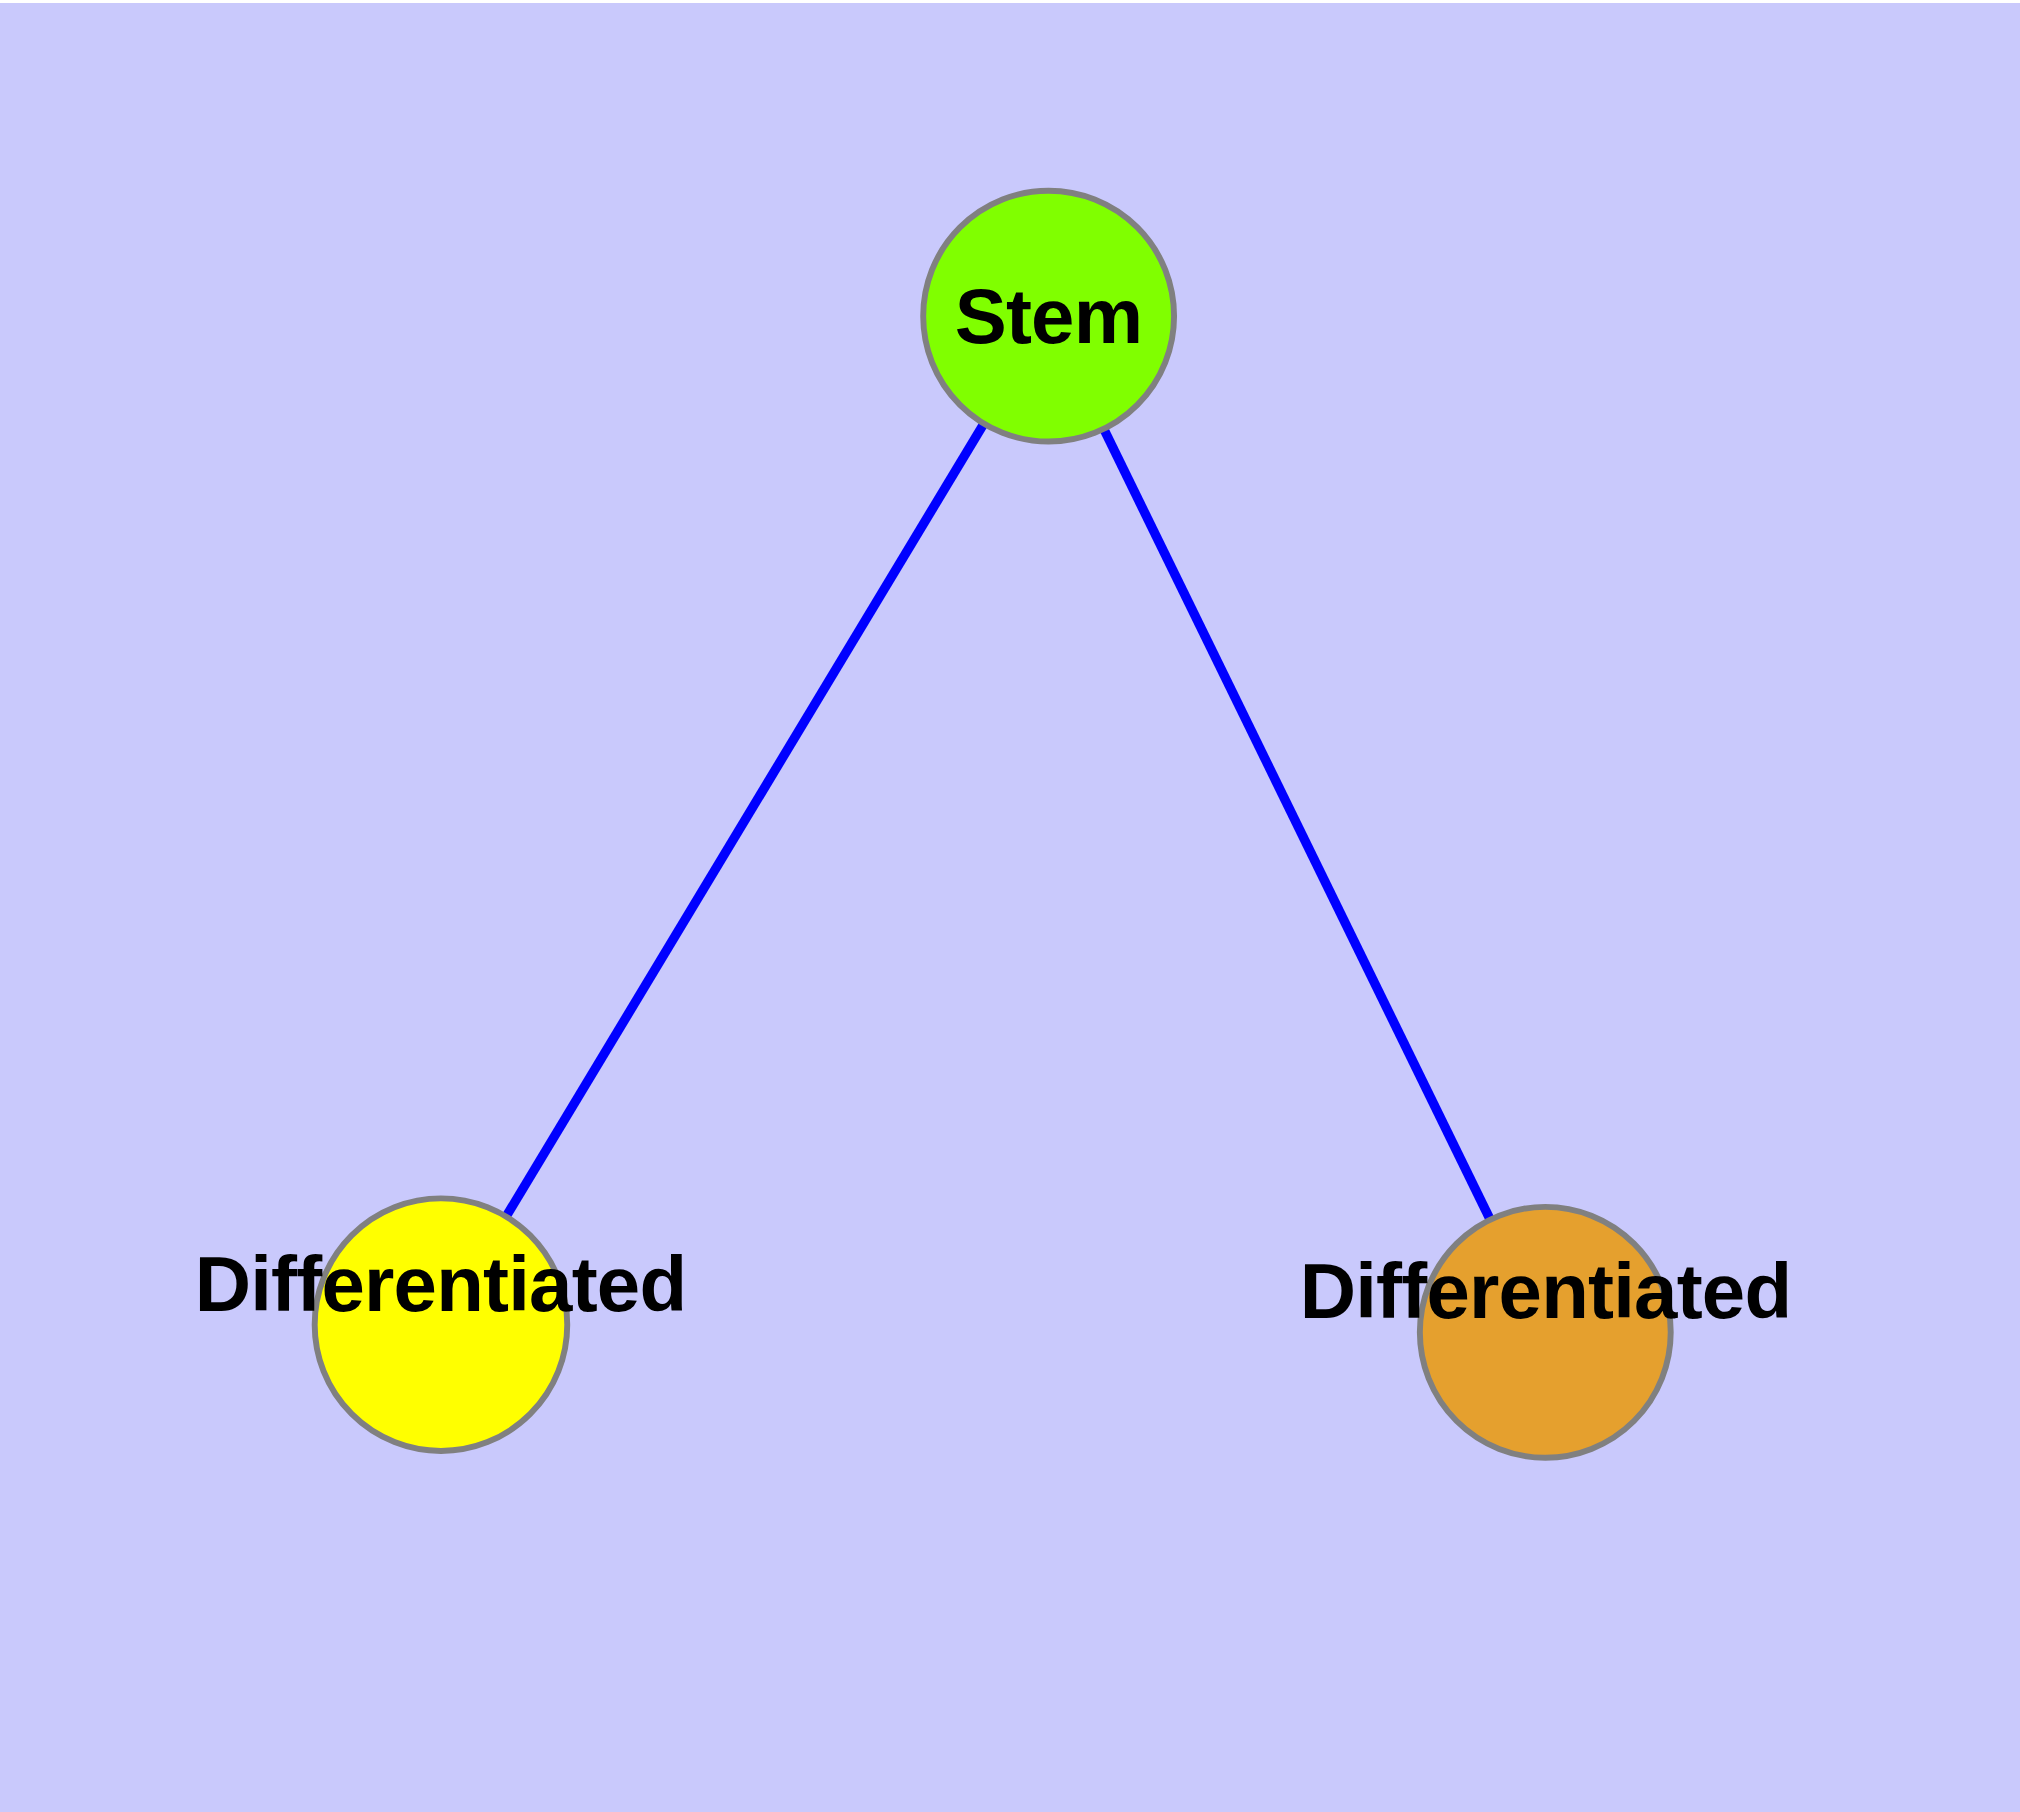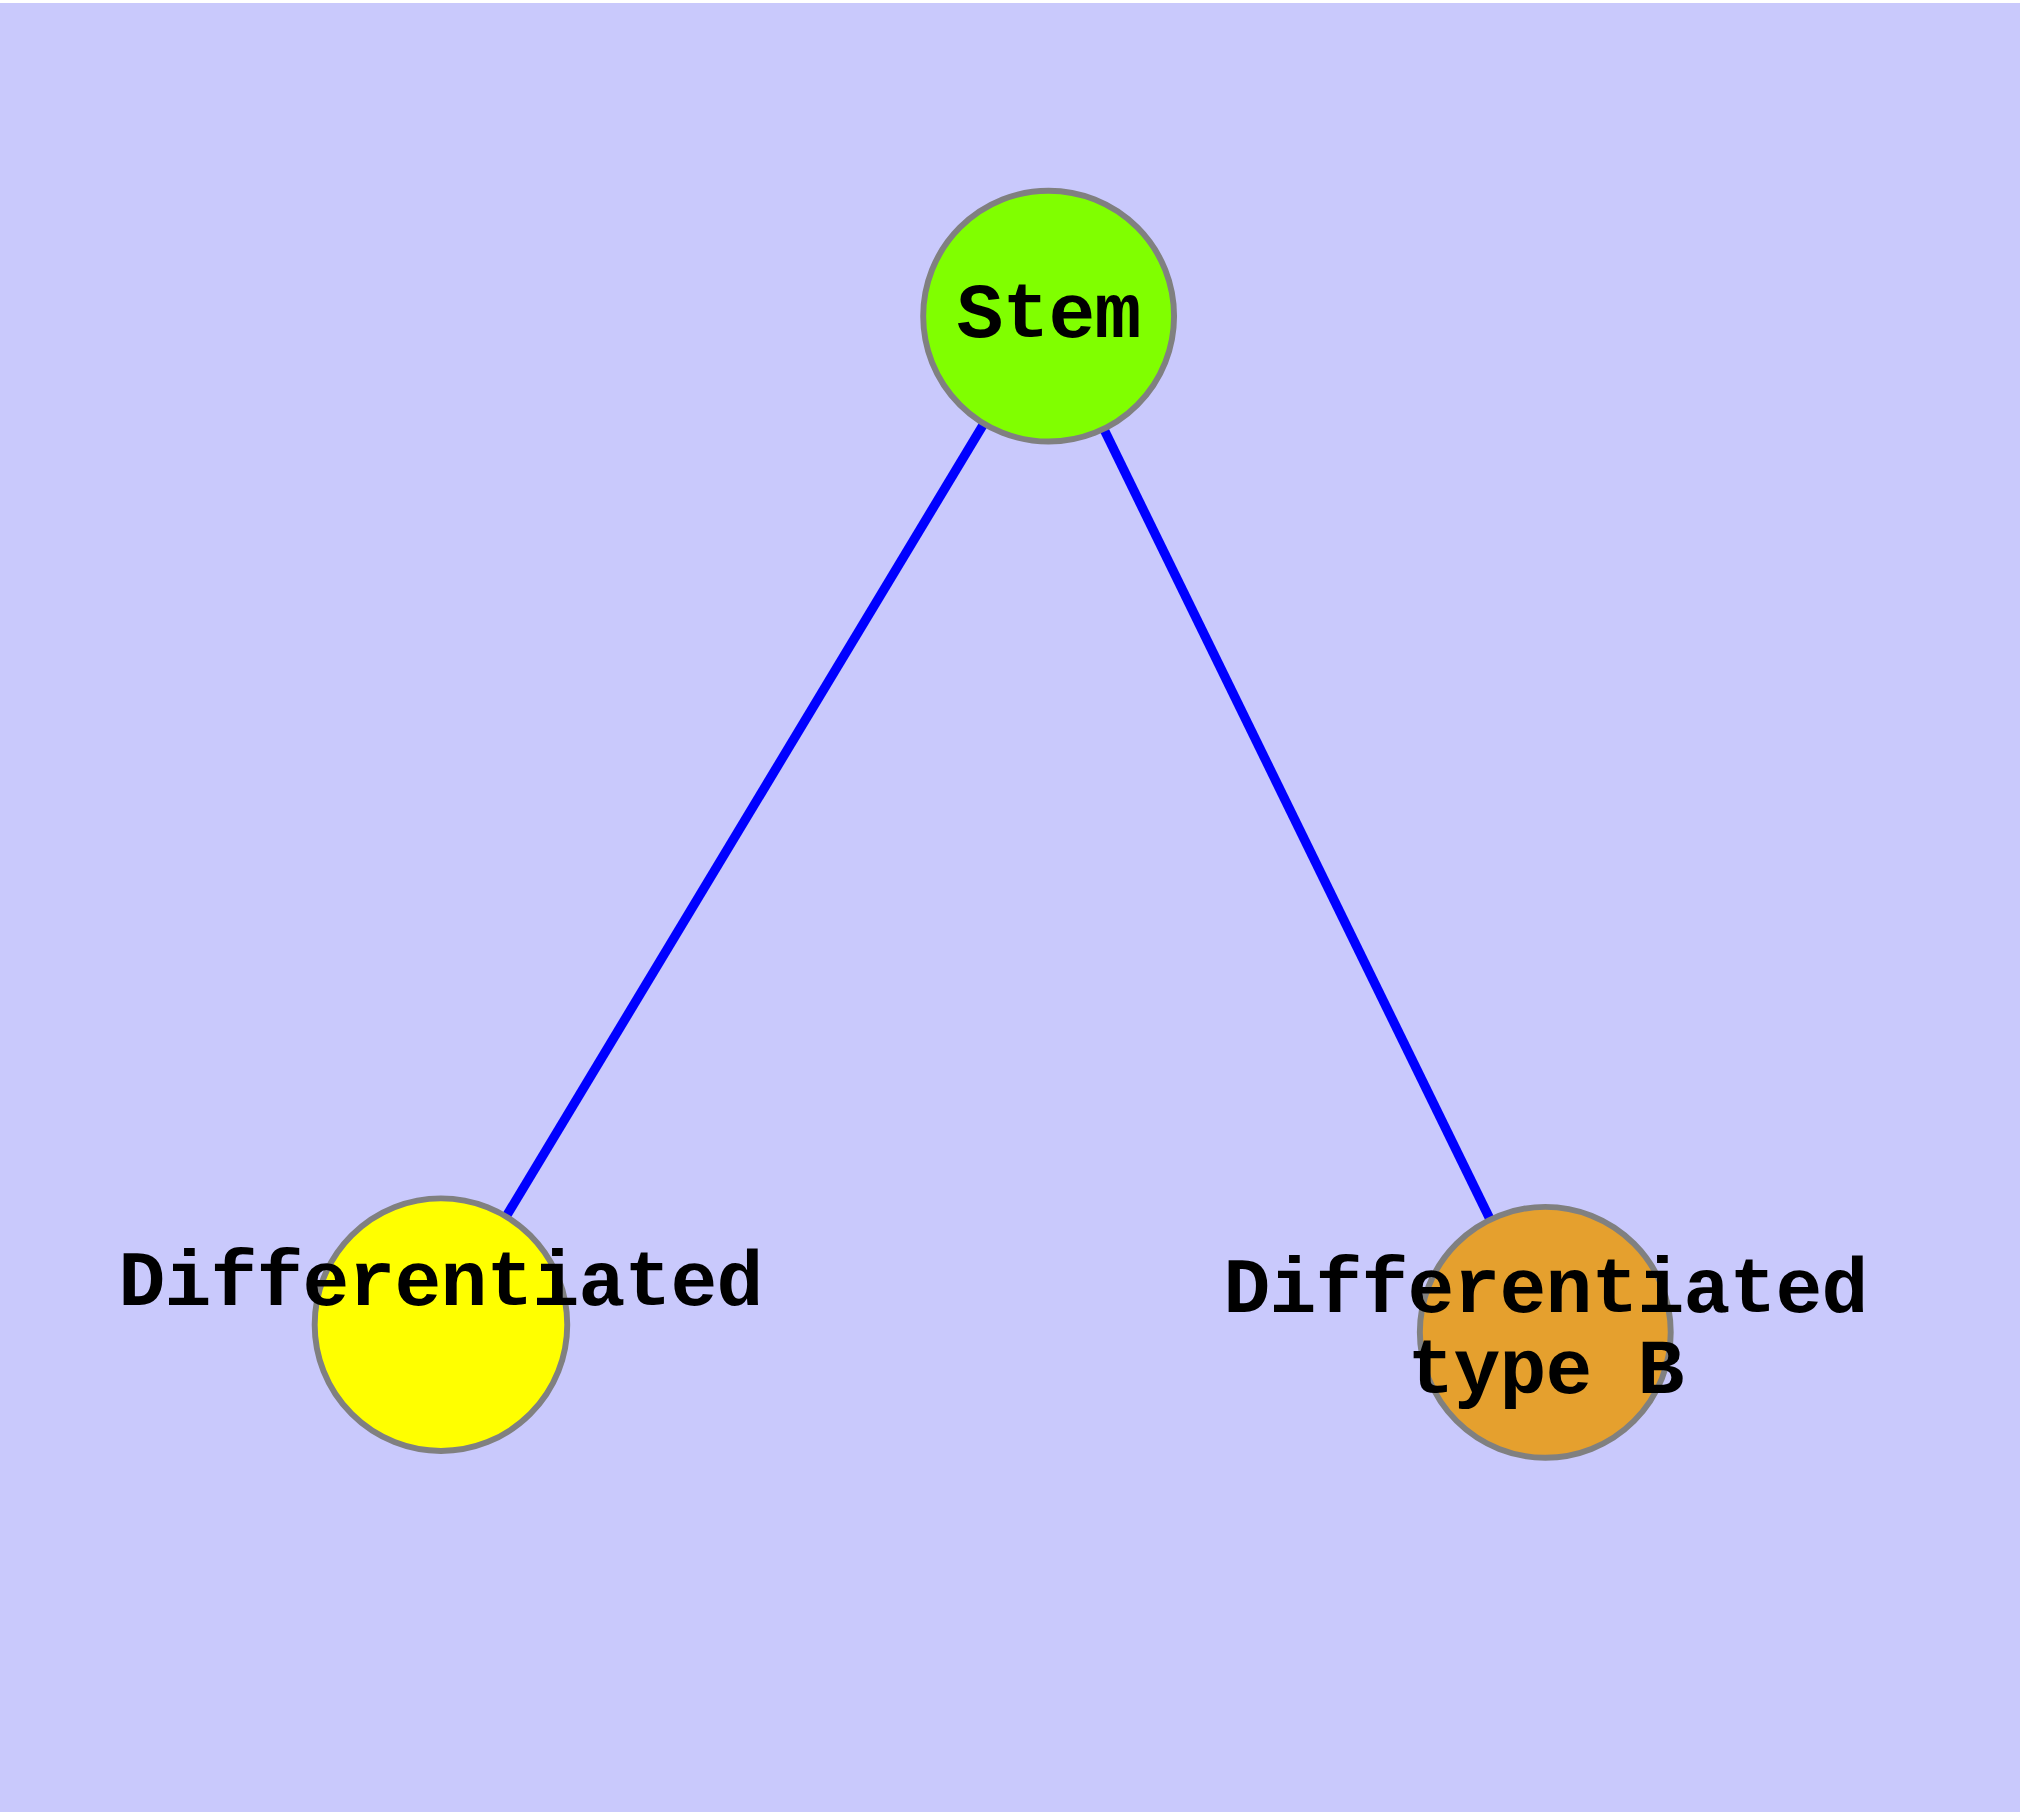--- a/index.html
+++ b/index.html
@@ -7,21 +7,21 @@
     margin: 0;
     padding: 0;
     background: #ffffff;
   }
   #canvas {
     position: relative;
     width: 2021px;
     height: 1812px;
     background: #ffffff;
     overflow: hidden;
-    font-family: Liberation Mono, monospace;
+    font-family: Liberation Sans, sans-serif;
   }
   #plot-area {
     position: absolute;
     left: 0;
     top: 3.4px;
     width: 2021px;
     height: 1809px;
     background: #c9c9fc;
   }
   #graph-svg {
@@ -57,15 +57,15 @@
       <circle id="node-diff-a" cx="520" cy="1563" r="149" fill="#ffff00" stroke="#808080" stroke-width="7"></circle>
       <circle id="node-diff-b" cx="1823" cy="1572" r="148" fill="#e5a02e" stroke="#808080" stroke-width="7"></circle>
       <circle id="node-stem" cx="1237" cy="373" r="148" fill="#80ff00" stroke="#808080" stroke-width="7"></circle>
     </g>
   </svg>
 
   <div class="node-label" id="label-stem" style="font-size: 78px; color: rgb(0, 0, 0); width: 1017px; left: 540px; top: 276px; height: 81px;"><span>Stem</span></div>
 
   <div class="node-label" id="label-diff-a" style="font-size: 78px; color: rgb(0, 0, 0); width: 1017px; left: -68px; top: 1244px; height: 162px;"><span>Differentiated</span><br></div>
 
-  <div class="node-label" id="label-diff-b" style="font-size: 78px; color: rgb(0, 0, 0); width: 1017px; left: 1037px; top: 1251px; height: 162px;"><span>Differentiated</span><br><span>type B</span></div>
+  <div class="node-label" id="label-diff-b" style="font-size: 78px; color: rgb(0, 0, 0); width: 1017px; left: 1037px; top: 1251px; height: 162px;"><span>Differentiated</span><br></div>
 </div>
 
 
 </body></html>

